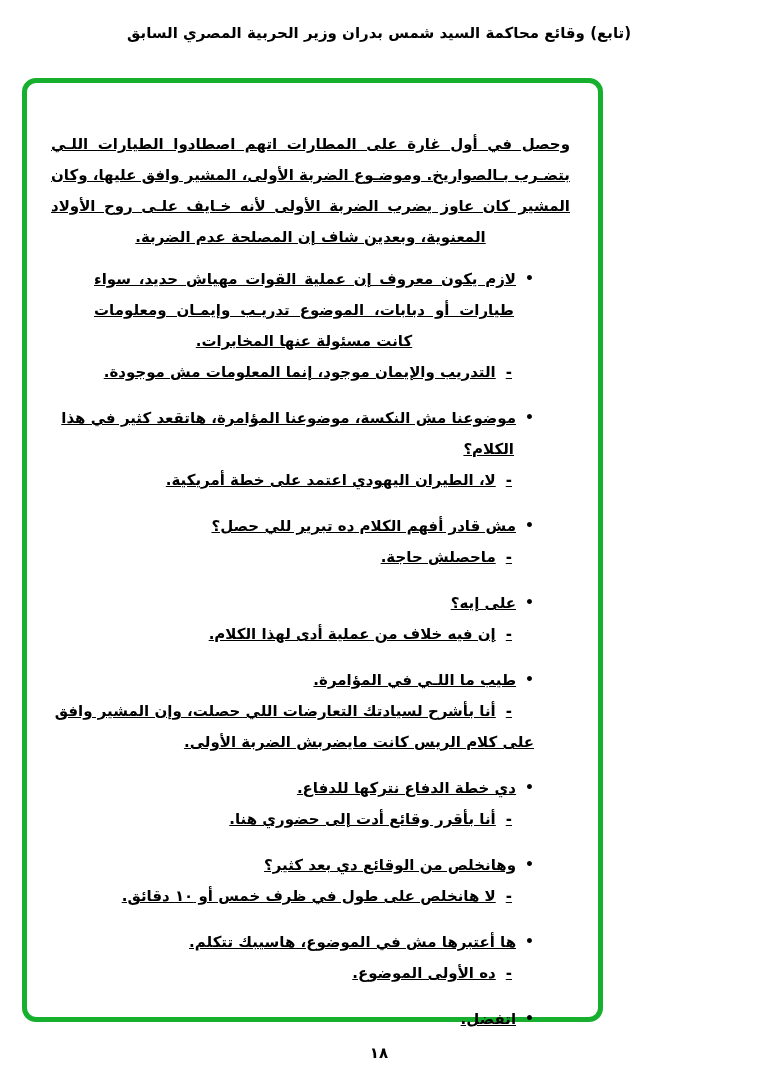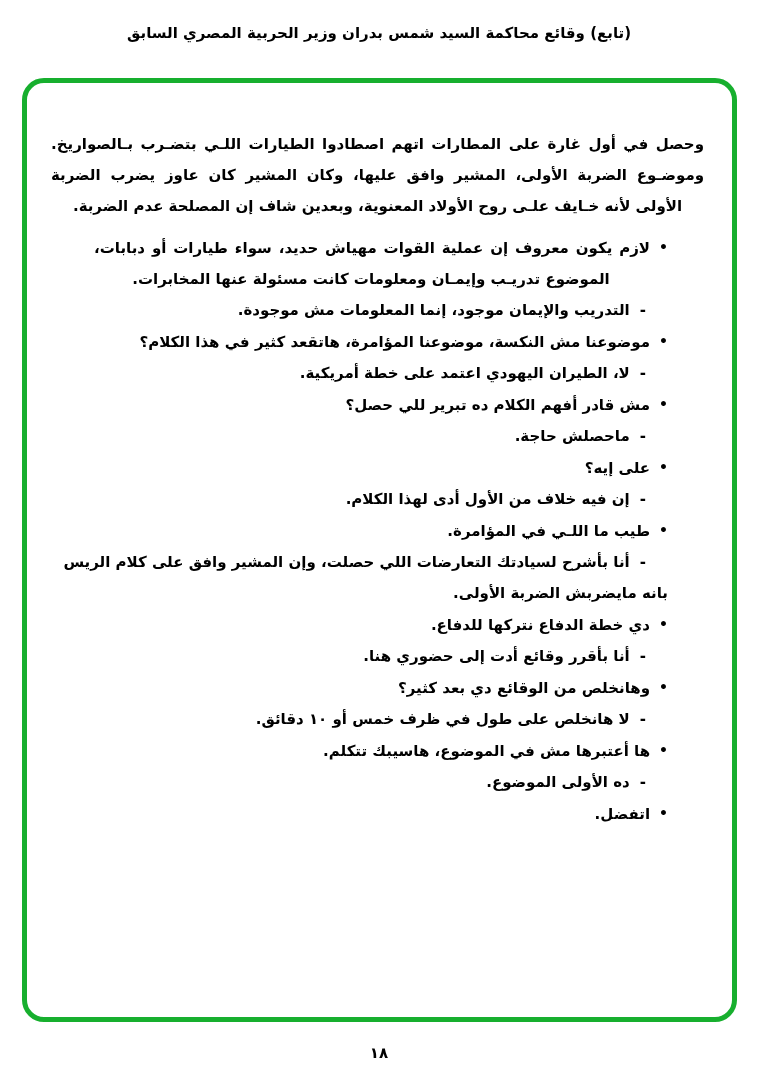--- a/index.html
+++ b/index.html
@@ -20,42 +20,43 @@
     direction: rtl;
     text-align: center;
     padding-top: 24px;
     font-size: 15px;
     letter-spacing: 0;
   }
   .frame {
     position: absolute;
     left: 22px;
     top: 78px;
-    width: 715px;
+    width: 581px;
     height: 944px;
     border: 5px solid #17af2e;
-    border-radius: 22px;
+    border-radius: 14px;
     box-sizing: border-box;
     background: #ffffff;
+    text-decoration: underline;
   }
   .content {
     direction: rtl;
     padding: 46px 28px 0 24px;
     font-size: 15px;
     line-height: 31px;
   }
   .intro {
     margin: 0;
     text-align: justify;
     text-align-last: center;
   }
   .dialog {
     padding-right: 36px;
   }
-  .qa { margin-top: 0; }
+  .qa { margin-top: 14px; }
   .qa:first-child { margin-top: 10px; }
   .q-line {
     padding-right: 20px;
     text-indent: -20px;
     text-align: right;
   }
   .qa:nth-child(1) .q-line {
     text-align: justify;
     text-align-last: center;
     margin-left: 43px;
@@ -133,30 +134,30 @@
       <span class="dash">-</span><span class="a-text">ماحصلش حاجة.</span>
     </div>
   </div>
 
 
   <div class="qa">
     <div class="q-line">
       <span class="bullet">•</span><span class="q-text">على إيه؟</span>
     </div>
     <div class="a-line">
-      <span class="dash">-</span><span class="a-text">إن فيه خلاف من الأول أدى لهذا الكلام.</span>
+      <span class="dash">-</span><span class="a-text">إن فيه خلاف من عملية أدى لهذا الكلام.</span>
     </div>
   </div>
 
   <div class="qa">
     <div class="q-line">
       <span class="bullet">•</span><span class="q-text">طيب ما اللـي في المؤامرة.</span>
     </div>
     <div class="a-line">
-      <span class="dash">-</span><span class="a-text">أنا بأشرح لسيادتك التعارضات اللي حصلت، وإن المشير وافق على كلام الريس بانه مايضربش الضربة الأولى.</span>
+      <span class="dash">-</span><span class="a-text">أنا بأشرح لسيادتك التعارضات اللي حصلت، وإن المشير وافق على كلام الريس كانت مايضربش الضربة الأولى.</span>
     </div>
   </div>
 
   <div class="qa">
     <div class="q-line">
       <span class="bullet">•</span><span class="q-text">دي خطة الدفاع نتركها للدفاع.</span>
     </div>
     <div class="a-line">
       <span class="dash">-</span><span class="a-text">أنا بأقرر وقائع أدت إلى حضوري هنا.</span>
     </div>

